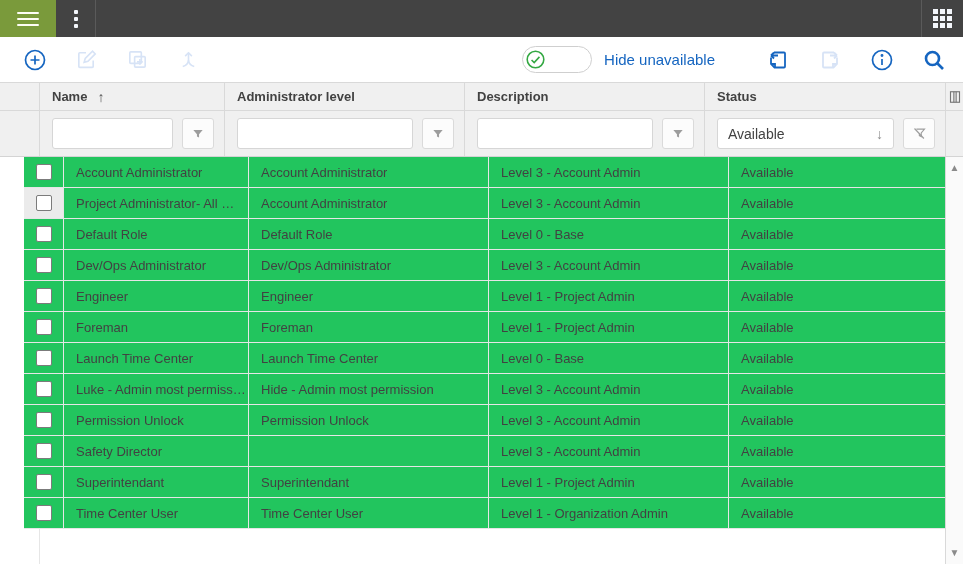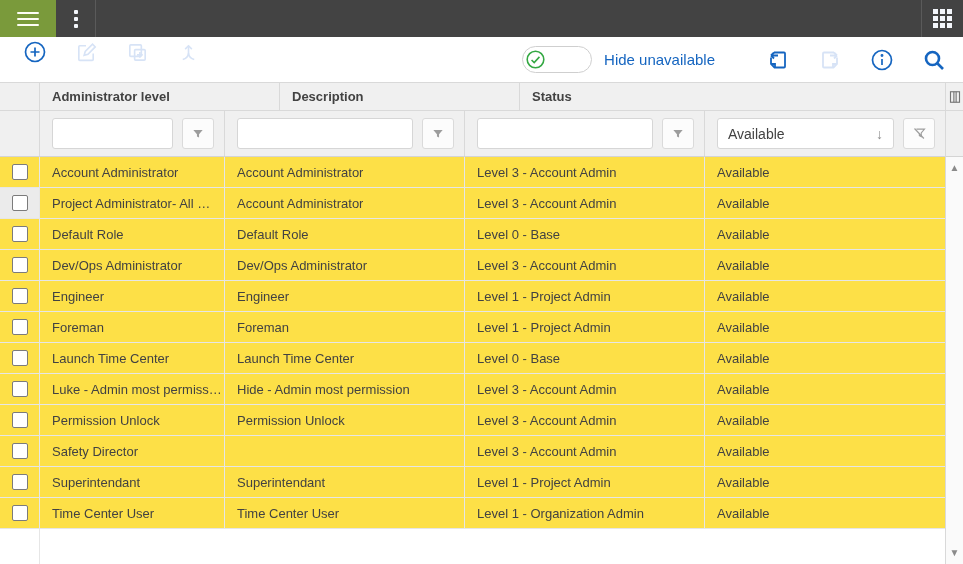--- a/index.html
+++ b/index.html
@@ -14,21 +14,21 @@
   .hamburger span { height:2px; background:#fdfdf4; border-radius:1px; }
   .kebab-btn { width:40px; display:flex; align-items:center; justify-content:center; border-right:1px solid #5a5a5a; cursor:pointer; }
   .kebab { display:flex; flex-direction:column; gap:3px; }
   .kebab span { width:4px; height:4px; background:#f3f6fb; border-radius:1px; }
   .topbar-spacer { flex:1; }
   .apps-btn { width:42px; display:flex; align-items:center; justify-content:center; border-left:1px solid #5a5a5a; cursor:pointer; }
   .apps-grid { display:grid; grid-template-columns:repeat(3,5px); grid-template-rows:repeat(3,5px); gap:2px; }
   .apps-grid span { background:#f3f6fb; }
 
   
-  .toolbar { height:45px; flex:0 0 45px; background:#fff; display:flex; padding:0 14px 0 20px; }
+  .toolbar { height:45px; flex:0 0 45px; background:#fff; display:flex; align-items:center; padding:0 14px 0 20px; }
   .tb-icon { width:30px; height:30px; display:flex; align-items:center; justify-content:center; margin-right:21px; cursor:pointer; }
   .tb-icon svg { display:block; }
   .blue { color:#1565c0; }
   .disabled { color:#d7e3f6; cursor:default; }
   .toolbar-right { margin-left:auto; display:flex; align-items:center; }
   .toggle { width:70px; height:27px; border:1px solid #cfcfcf; border-radius:14px; background:#fff;
             display:flex; align-items:center; padding:2px; cursor:pointer; }
   .toggle-knob { width:21px; height:21px; border-radius:50%; background:#fff; display:flex; align-items:center; justify-content:center; }
   .toggle-label { color:#1565c0; font-size:15px; margin:0 26px 0 12px; white-space:nowrap; }
   .toolbar-right .tb-icon { margin-right:0; margin-left:22px; }
@@ -46,21 +46,21 @@
   .filter-cell { display:flex; align-items:center; gap:9px; padding:0 10px 0 12px; border-right:1px solid #d9d9d9; }
   .filter-input { flex:1; height:31px; min-width:0; border:1px solid #d6d6d6; border-radius:3px; background:#fff;
                   padding:0 8px; font-size:13px; color:#424242; font-family:"Liberation Sans",sans-serif; }
   .filter-btn { width:32px; height:31px; flex:0 0 32px; border:1px solid #dadada; border-radius:3px; background:#fcfcfc;
                 display:flex; align-items:center; justify-content:center; cursor:pointer; color:#9d9d9d; }
   .status-select { flex:1; height:31px; border:1px solid #d6d6d6; border-radius:3px; background:#fff;
                    display:flex; align-items:center; padding:0 10px; font-size:14px; color:#424242; cursor:pointer; }
   .status-select .caret { margin-left:auto; color:#8f8f8f; font-size:14px; }
 
   .rows { flex:0 0 auto; }
-  .row { height:31px; display:flex; font-size:13px; color:#424242; background:#fde047; }
+  .row { height:31px; display:flex; font-size:13px; color:#424242; background:#22c55e;margin-left:24px; }
   .cell { display:flex; align-items:center; padding-left:12px; border-right:1px solid #e6e6e6;
           border-bottom:1px solid #e6e6e6; white-space:nowrap; overflow:hidden; text-overflow:ellipsis; }
   .cell > span { overflow:hidden; text-overflow:ellipsis; }
   .cb-cell { justify-content:center; padding-left:0; }
   .cb-cell.hl { background:#ebebeb; }
   .checkbox { width:16px; height:16px; border:1.5px solid #7b7b7b; border-radius:2px; background:#fff; cursor:pointer; }
   .w-cb { width:40px; flex:0 0 40px; }
   .w-name { width:185px; flex:0 0 185px; }
   .w-desc { width:240px; flex:0 0 240px; }
   .w-admin { width:240px; flex:0 0 240px; }
@@ -179,20 +179,24 @@
         </svg>
       </div>
     </div>
   </div>
 
   <div class="grid-wrap">
     <div class="grid-main">
 
       <div class="hdr-row">
         <div class="hdr-cell w-cb cb-cell"></div>
+        <div class="hdr-cell w-name">
+          <span>Name</span>
+          <span class="sort-arrow">↑</span>
+        </div>
         <div class="hdr-cell w-admin">
           <span>Administrator level</span>
         </div>
         <div class="hdr-cell w-desc">
           <span>Description</span>
         </div>
         <div class="hdr-cell w-status">
           <span>Status</span>
         </div>
       </div>

